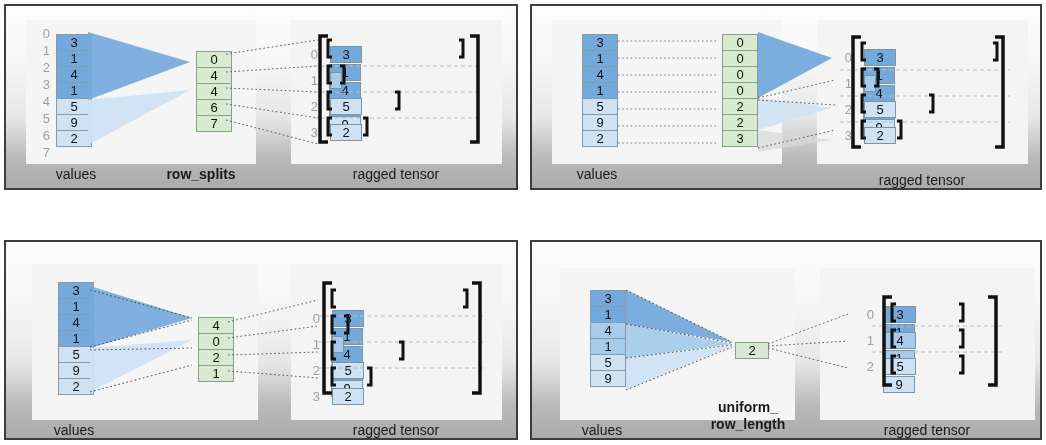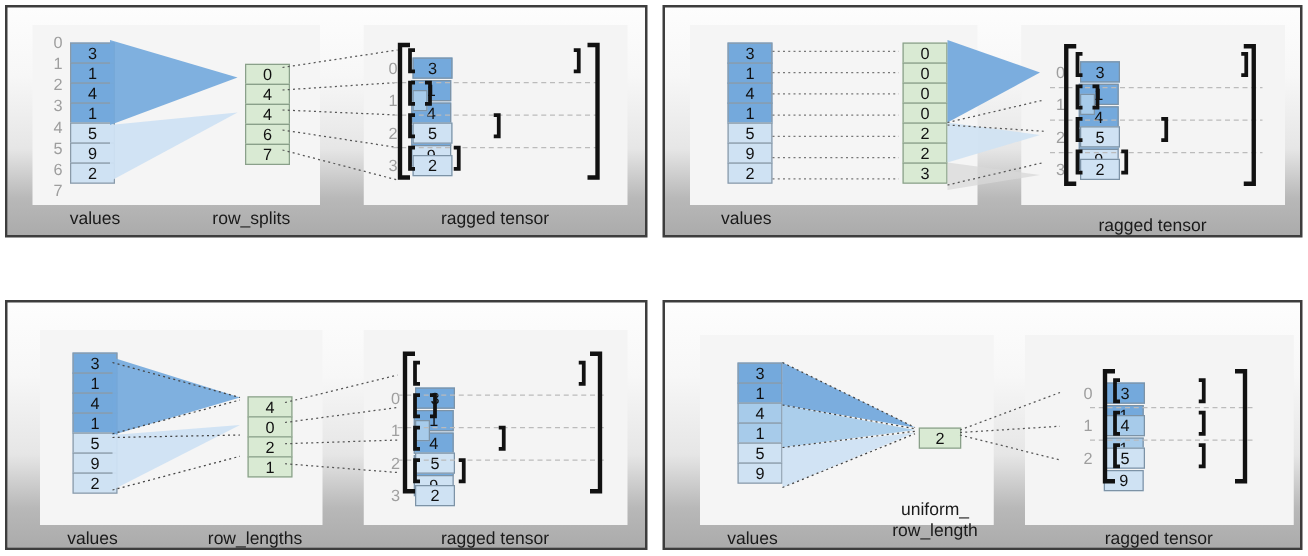--- a/index.html
+++ b/index.html
@@ -55,21 +55,21 @@
   .idxcol{position:absolute;}
   .idx{
     font-size:13px;color:#9e9e9e;text-align:right;
     height:17px;line-height:13px;width:14px;
   }
 
   .caption{
     position:absolute;font-size:14px;color:#1a1a1a;text-align:center;
     white-space:nowrap;
   }
-  .caption.bold{font-weight:normal;text-align:center;}
+  .caption.bold{font-weight:bold;text-align:center;}
 
   
   svg.overlay{position:absolute;left:0;top:0;width:1046px;height:445px;pointer-events:none;}
 
   
   .rt{position:absolute;}
   .rtrow{position:absolute;height:18px;}
   .rtidx{
     position:absolute;font-size:13px;color:#9e9e9e;text-align:right;width:12px;
     line-height:18px;
@@ -214,21 +214,20 @@
     </div>
 
     <div class="col" style="left:192px;top:75px;">
       <div class="cell green">4</div>
       <div class="cell green">0</div>
       <div class="cell green">2</div>
       <div class="cell green">1</div>
     </div>
 
     <div class="caption" style="left:28px;top:180px;width:80px;">values</div>
-    <div class="caption bold" style="left:138px;top:180px;width:120px;">row_lengths</div>
     <div class="caption" style="left:320px;top:180px;width:140px;">ragged tensor</div>
 
     <div class="rt" style="left:302px;top:48px;">
       <div class="rtidx" style="left:0px;top:20px;">0</div>
       <div class="rtrow" style="left:24px;top:20px;">
         <span class="rcell blue-d" style="width:32px;">3</span><span class="rcell blue-d" style="width:32px;">1</span><span class="rcell blue-d" style="width:32px;">4</span><span class="rcell blue-d" style="width:32px;">1</span>
       </div>
 
       <div class="rtidx" style="left:0px;top:46px;">1</div>
       <div class="rtrow" style="left:24px;top:46px;">

